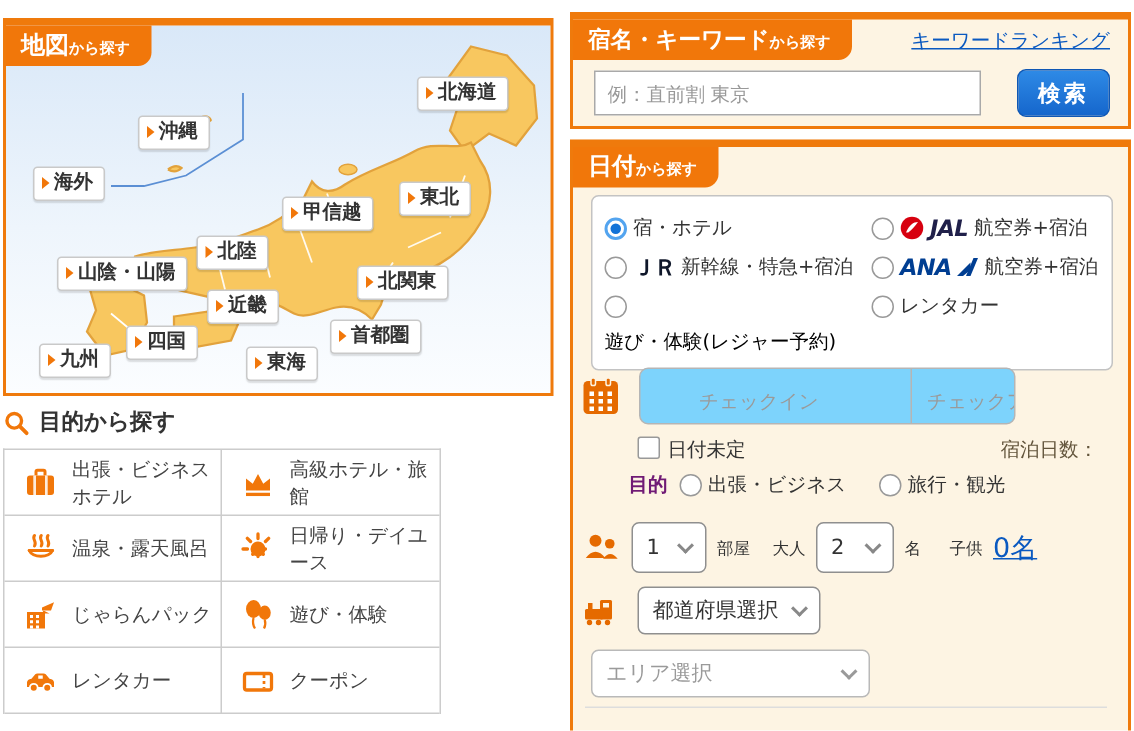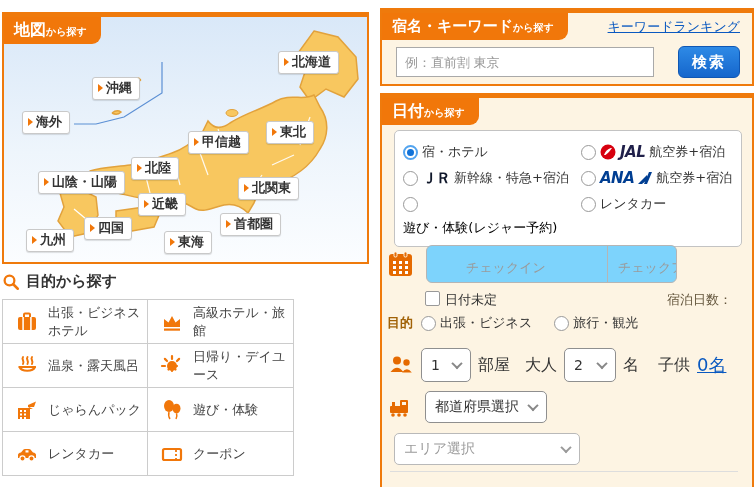--- a/index.html
+++ b/index.html
@@ -73,33 +73,33 @@
   #date-pair input::placeholder { color:#9a9a9a; }
   #checkin-input { width:152px; border-right:1px solid #b5b5b5 !important; }
   #checkout-input { width:162px; }
 
   #undated-row { left:0; top:193px; width:362px; display:flex; align-items:flex-start; }
   .checkbox { width:15px; height:15px; border:1px solid #999; border-radius:2px; background:#fff; flex:none; }
   #undated-label { font-size:13px; margin-left:5px; }
   #nights-label { margin-left:auto; margin-right:12px; font-size:13px; color:#63553c; }
 
   #purpose-row { left:5px; top:216px; display:flex; align-items:center; gap:8px; }
-  #purpose-row .lbl { font-size:13px; font-weight:bold; color:#a16207; }
+  #purpose-row .lbl { font-size:13px; font-weight:bold; color:#701a75;margin-left:32px; }
   #purpose-row .opt { margin-right:14px; }
 
   #people-row { left:6px; top:250px; display:flex; align-items:center; gap:7px; }
   #pref-row { left:6px; top:293px; display:flex; align-items:center; gap:13px; }
   #area-row { left:12px; top:335px; }
 
   .selectbox { background:#fff; border:1px solid #8f8f8f; border-radius:5px; height:34px;
     display:inline-flex; align-items:center; justify-content:space-between;
     font-size:14px; color:#333; padding:0 9px; cursor:pointer; }
   .chev { width:8px; height:8px; border-right:2px solid #888; border-bottom:2px solid #888;
     transform:rotate(45deg) translate(-1px,-1px); flex:none; margin-left:8px; }
-  .unit { font-size:16px; color:#333; }
+  .unit { font-size:11px; color:#333; }
   .blue-link { font-size:18px; color:#0a59c0; text-decoration:underline; cursor:pointer; }
 
   #rooms-select { width:50px; }
   #adults-select { width:52px; }
   #pref-select { width:122px; height:32px; }
   #area-select { width:186px; height:32px; color:#9a9a9a; border-color:#b9b9b9; }
   #area-select .chev { border-color:#9a9a9a; }
 
   #dp-divider { left:8px; top:373px; width:348px; border-top:1px solid #ddd; height:1px; }
 

